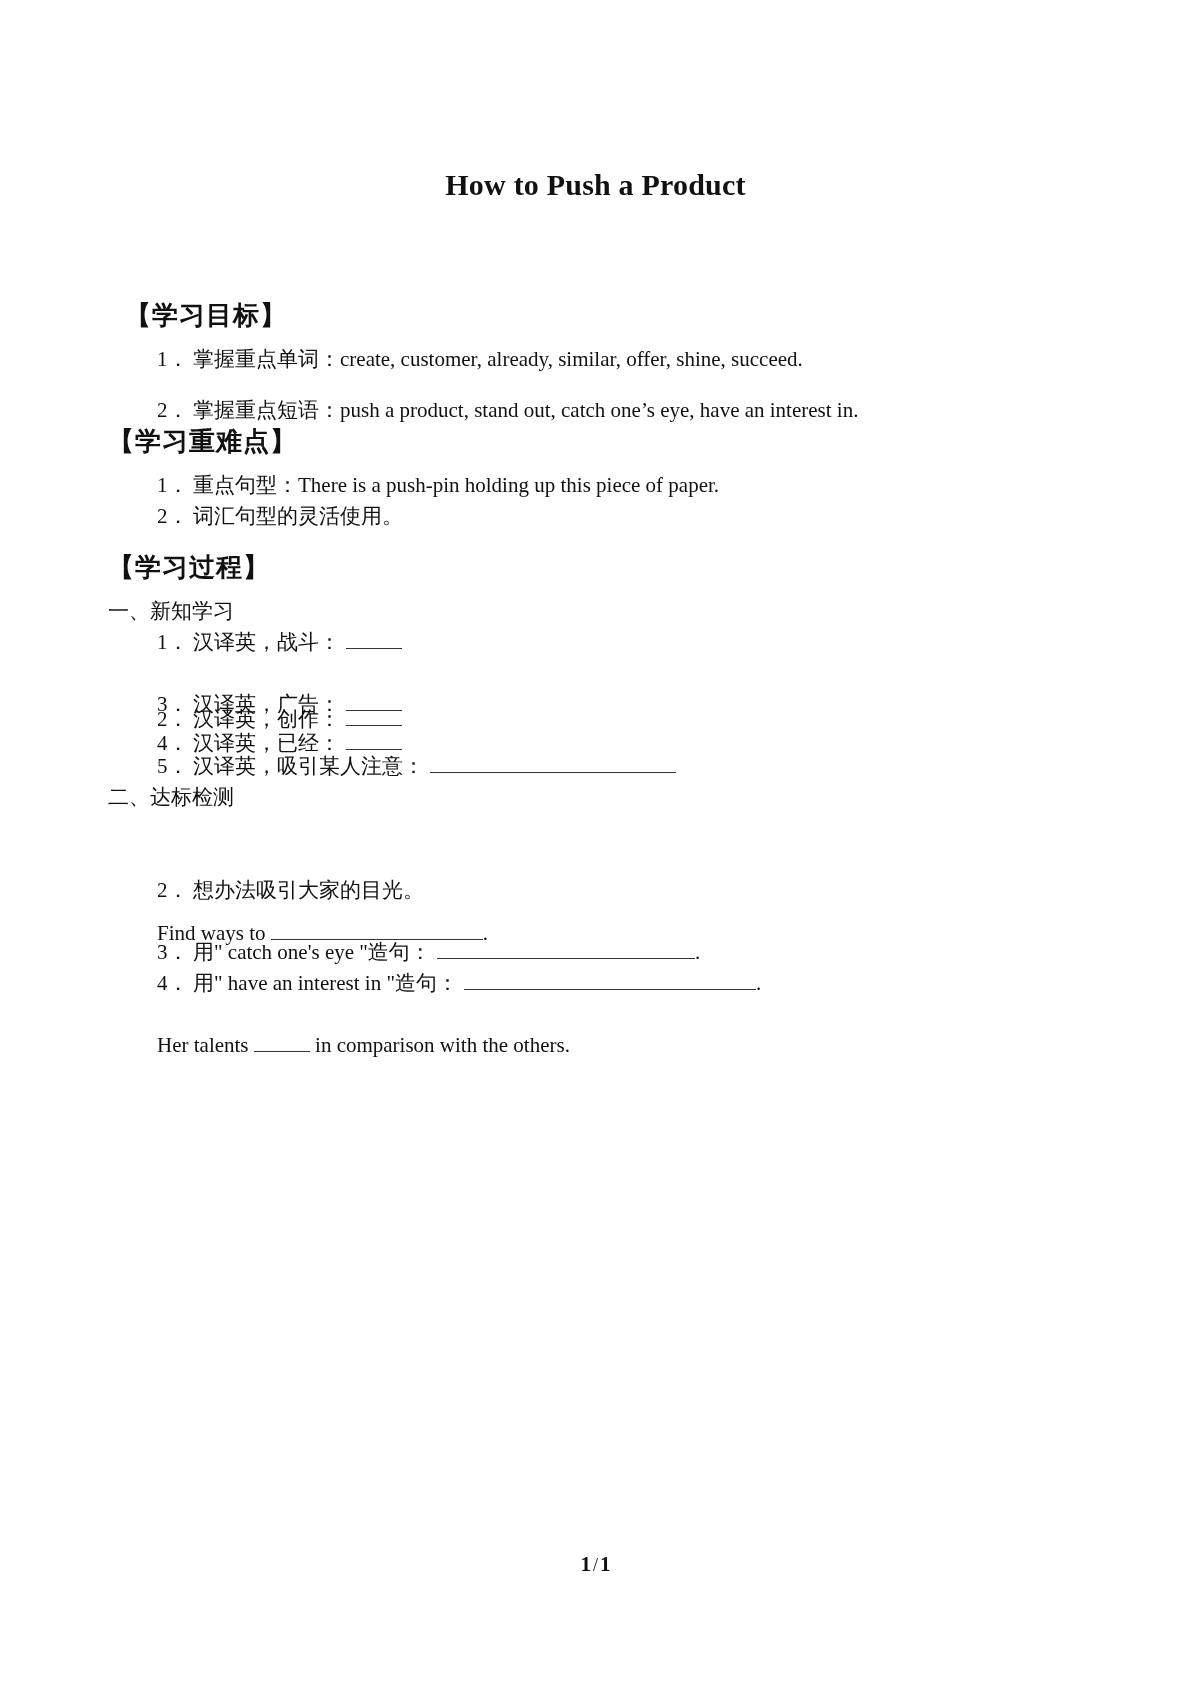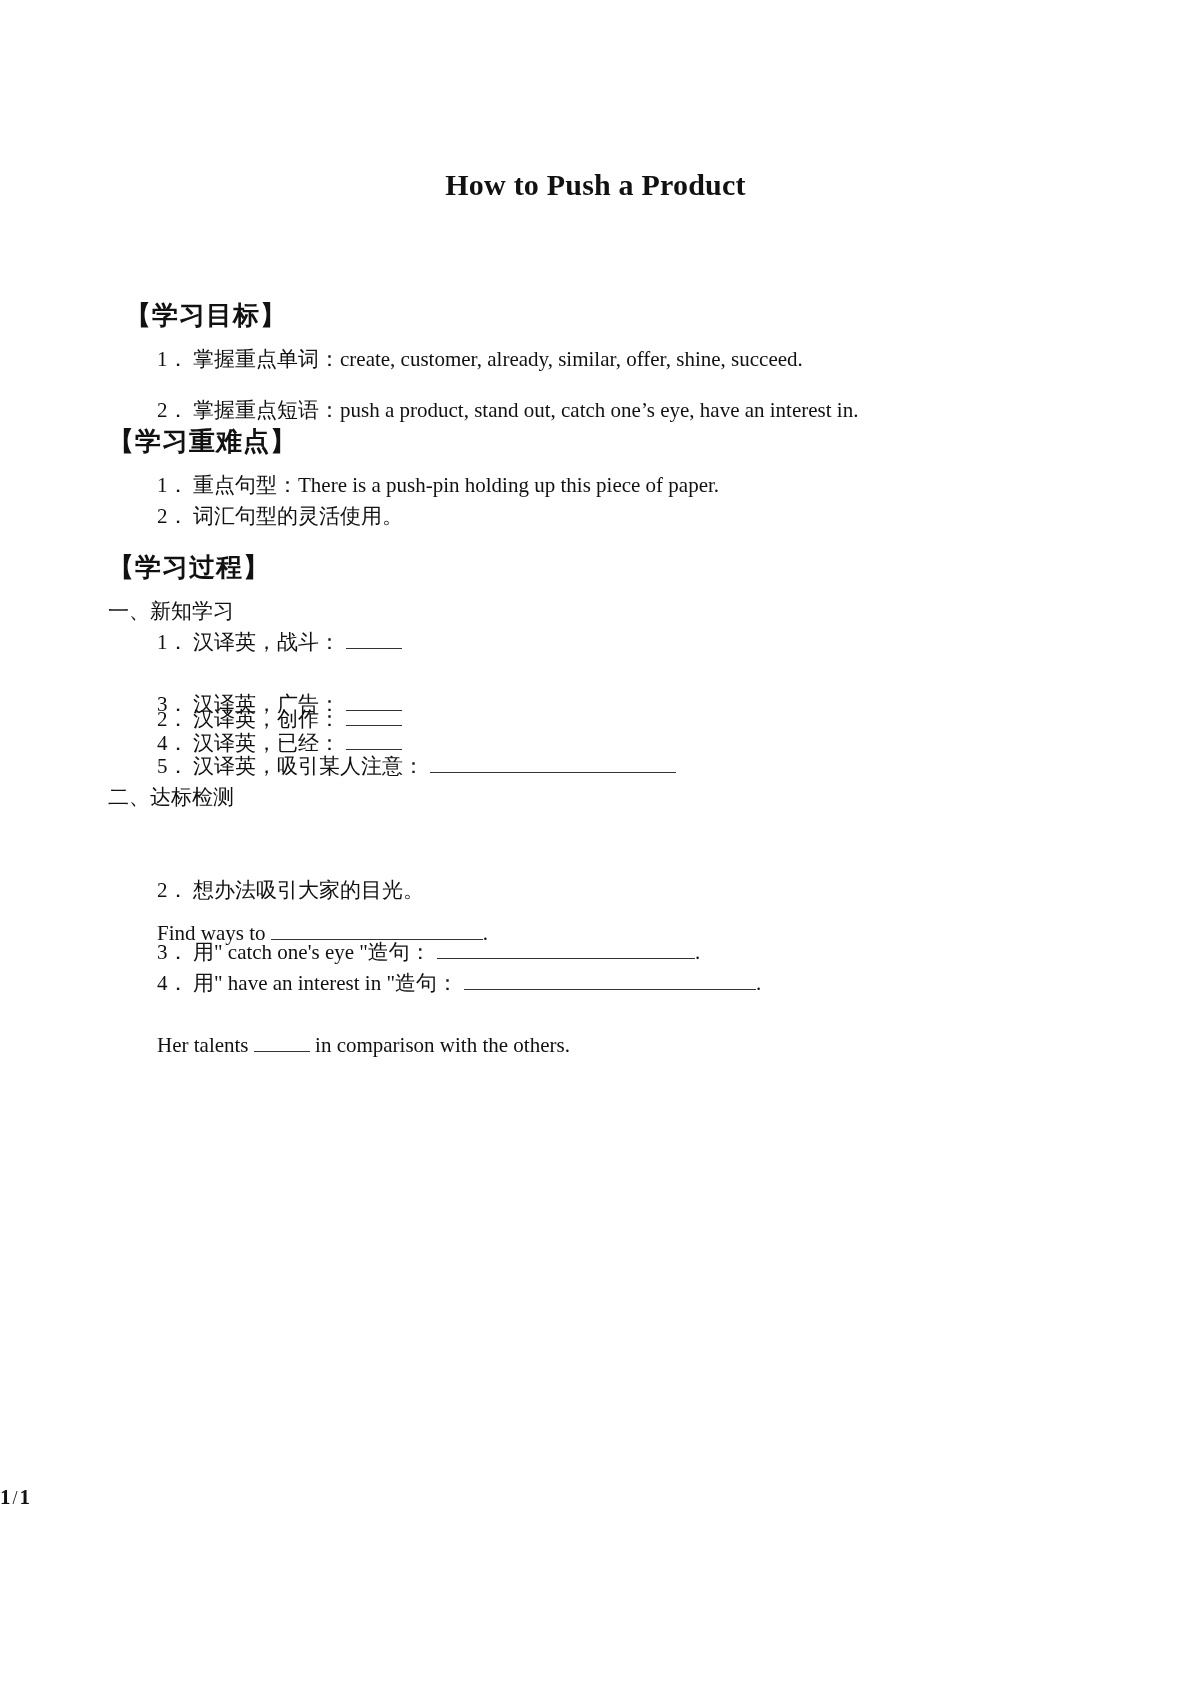--- a/index.html
+++ b/index.html
@@ -8,21 +8,21 @@
     .page { position: absolute; left: 0; top: 0; width: 1191px; height: 1684px; padding-left: 33px; }
     .title { position: absolute; top: 168px; left: 0; width: 1191px; text-align: center;
              font-size: 30px; font-weight: bold; letter-spacing: 0.2px; }
     .heading { position: absolute; left: 108px; font-size: 26px; font-weight: bold;
                font-family: "DejaVu Sans", "Liberation Sans", sans-serif; letter-spacing: 1px; }
     .line { position: absolute; font-size: 21px; white-space: nowrap; line-height: 26px; }
     .indent1 { left: 108px; }
     .indent2 { left: 157px; }
     .num { display: inline-block; width: 36px; }
     .blank { display: inline-block; border-bottom: 1.5px solid #333; height: 18px; vertical-align: baseline; }
-    .footer { position: absolute; top: 1485px; left: 0; width: 1191px; text-align: left;
+    .footer { position: absolute; top: 1552px; left: 0; width: 1191px; text-align: center;
               font-size: 21px; font-weight: bold; }
     .footer .slash { font-weight: normal; font-size: 18px; margin: 0 2px; }
   </style>
 </head>
 <body>
 
 <div class="page">
 
   <div class="title">How to Push a Product</div>
 

